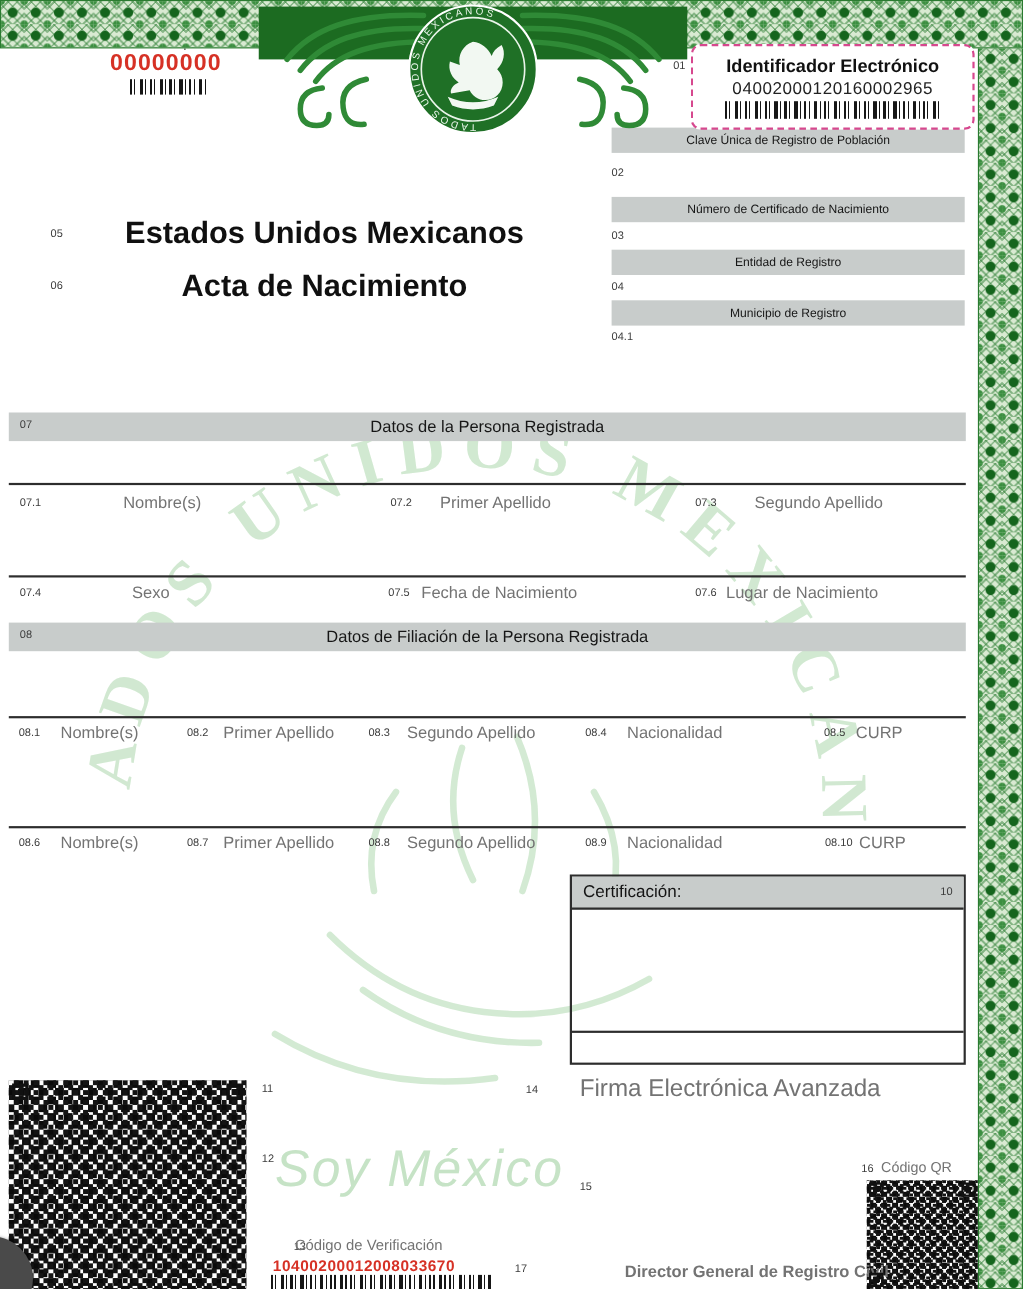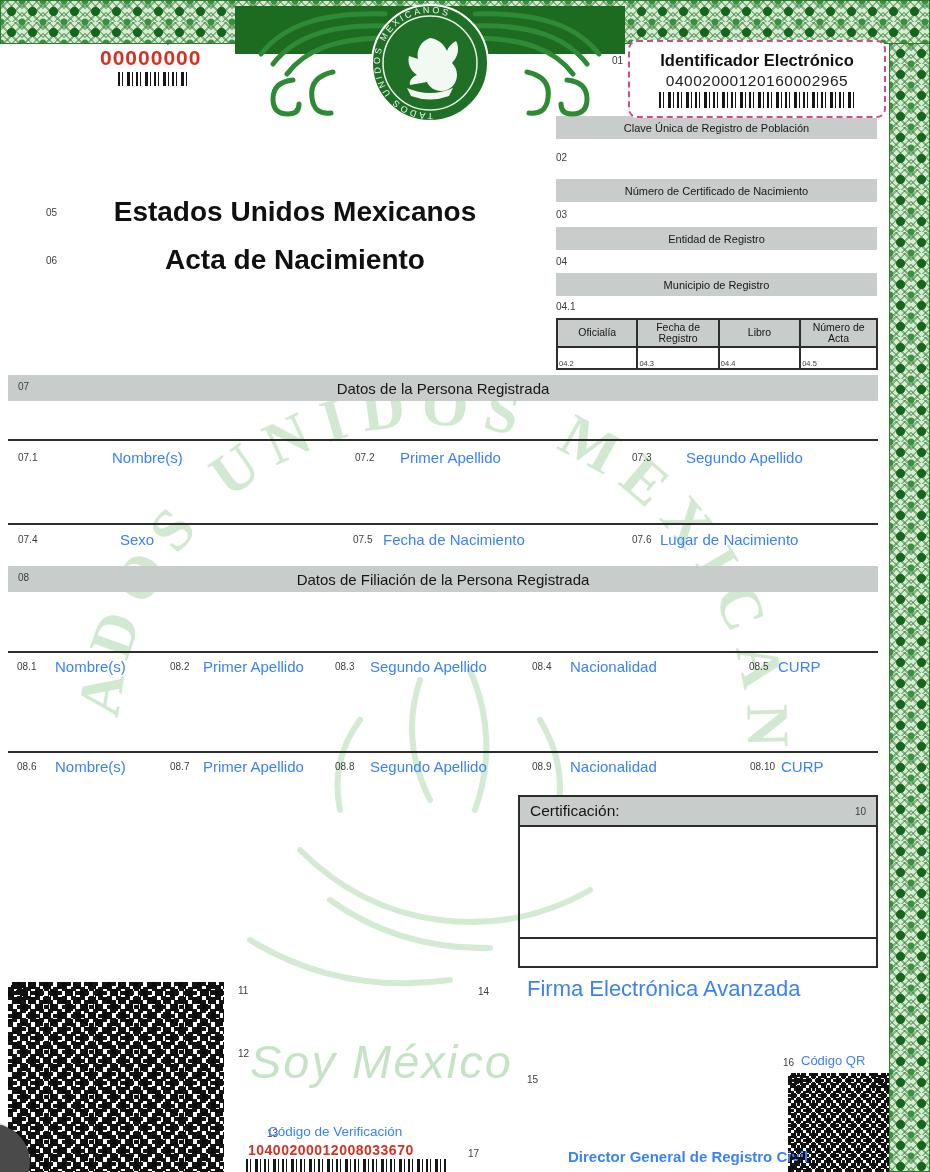--- a/index.html
+++ b/index.html
@@ -22,21 +22,21 @@
       repeating-linear-gradient(-45deg, rgba(44,125,51,.5) 0 1.5px, transparent 1.5px 6px);
     background-size:21px 21px;
     border:1px solid #2a7b30;box-sizing:border-box;
   }
   .ornament.top{left:0;top:0;width:930px;height:44px;z-index:5;}
   .ornament.right{right:0;top:0;width:41px;height:1172px;z-index:4;}
 
   .wm{position:absolute;z-index:1;pointer-events:none;}
 
   .fnum{position:absolute;font-size:10px;color:#3c3c3c;z-index:3;}
-  .flabel{position:absolute;font-size:15px;color:#3b82f6;z-index:3;white-space:nowrap;}
+  .flabel{position:absolute;font-size:15px;color:#737373;z-index:3;white-space:nowrap;}
   .hline{position:absolute;left:8px;width:870px;height:2px;background:#2d2d2d;z-index:3;}
 
   .graybar{
     position:absolute;background:#c8cccb;z-index:3;
     display:flex;align-items:center;justify-content:center;
     font-size:11px;color:#161616;
   }
   .secbar{
     position:absolute;left:8px;width:870px;height:26px;background:#c8cccb;z-index:3;
     display:flex;align-items:center;justify-content:center;font-size:15px;color:#161616;
@@ -168,36 +168,20 @@
   <div class="graybar" style="left:556px;top:227px;width:321px;height:23px;">
     <span>Entidad de Registro</span>
   </div>
   <span class="fnum" style="left:556px;top:256px;">04</span>
 
   <div class="graybar" style="left:556px;top:273px;width:321px;height:23px;">
     <span>Municipio de Registro</span>
   </div>
   <span class="fnum" style="left:556px;top:301px;">04.1</span>
 
-  <table class="regtable">
-    <tbody>
-        <tr>
-      <th style="width:79px;">Oficialía</th>
-      <th style="width:80px;">Fecha de Registro</th>
-      <th style="width:82px;">Libro</th>
-      <th style="width:75px;">Número de Acta</th>
-    </tr>
-    <tr>
-      <td>04.2</td>
-      <td>04.3</td>
-      <td>04.4</td>
-      <td>04.5</td>
-    </tr>
-  </tbody>
-    </table>
 
   <span class="fnum" style="left:46px;top:207px;">05</span>
   <div class="title-line" style="top:196px;">Estados Unidos Mexicanos</div>
   <span class="fnum" style="left:46px;top:255px;">06</span>
   <div class="title-line" style="top:244px;">Acta de Nacimiento</div>
 
   <div class="secbar" style="top:375px;">
     <span class="fnum">07</span>
     <span>Datos de la Persona Registrada</span>
   </div>

